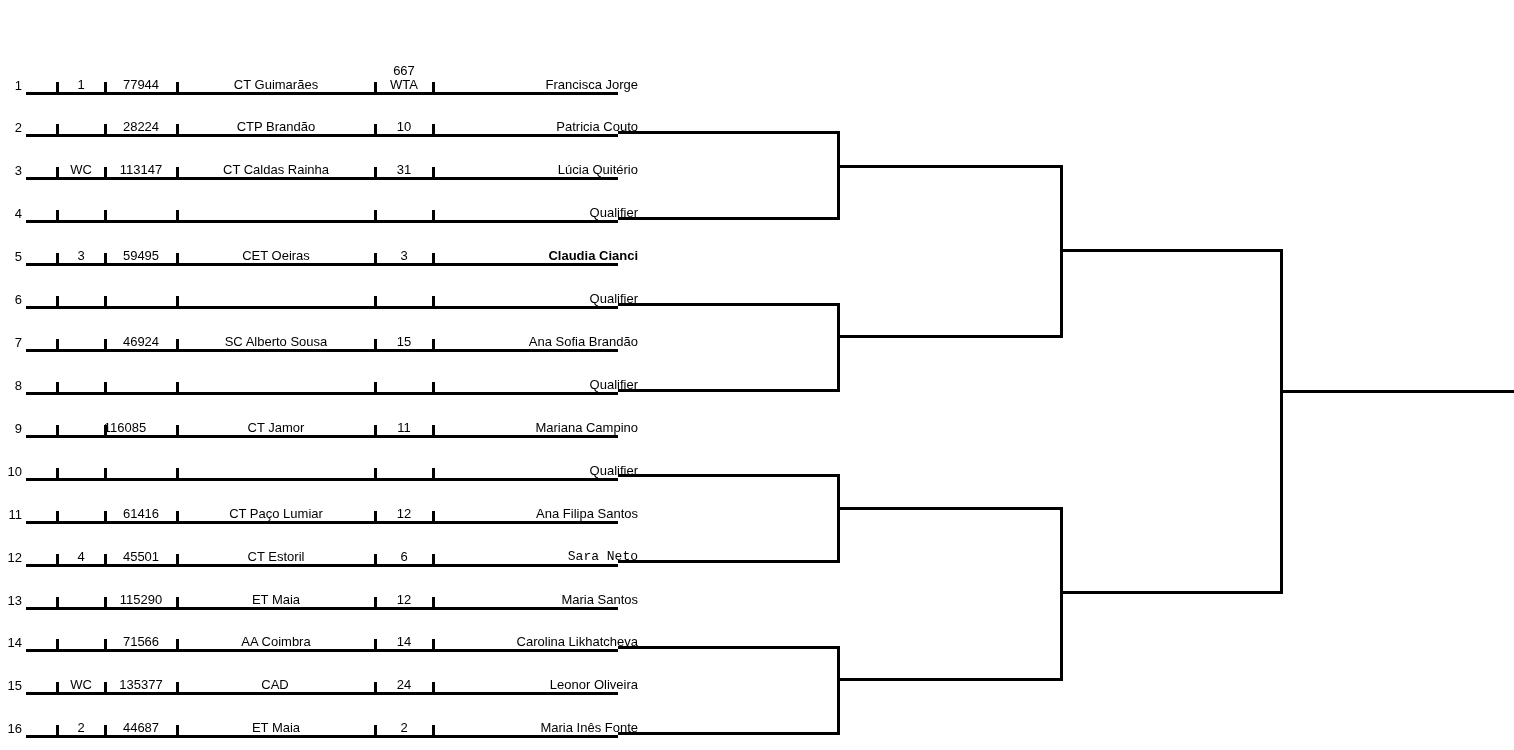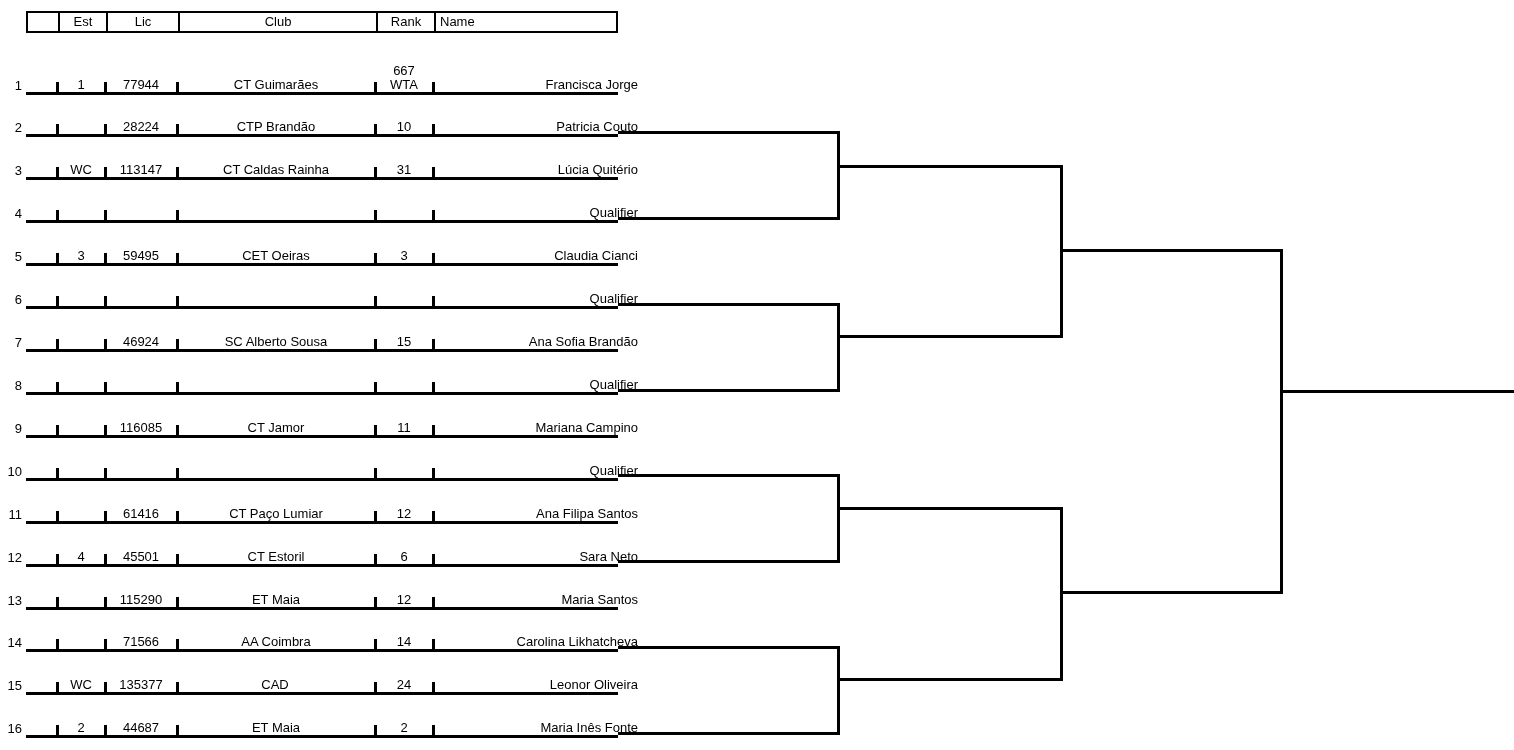--- a/index.html
+++ b/index.html
@@ -63,32 +63,20 @@
 
   
   .h{position:absolute;height:3px;background:#000;}
   .v{position:absolute;width:3px;background:#000;}
 </style>
 </head>
 <body>
 
 <div id="root">
 
-  <div class="hdr">
-    <div class="vsep" style="left:30px;"></div>
-    <div class="vsep" style="left:78px;"></div>
-    <div class="vsep" style="left:150px;"></div>
-    <div class="vsep" style="left:348px;"></div>
-    <div class="vsep" style="left:406px;"></div>
-    <div class="cell" style="left:32px;width:46px;">Est</div>
-    <div class="cell" style="left:80px;width:70px;">Lic</div>
-    <div class="cell" style="left:152px;width:196px;">Club</div>
-    <div class="cell" style="left:350px;width:56px;">Rank</div>
-    <div class="cell" style="left:412px;width:170px;text-align:left;">Name</div>
-  </div>
 
   <div class="row" style="top:69px;">
     <div class="rnum">1</div>
     <div class="rowline"></div>
     <div class="tick" style="left:30px;"></div>
     <div class="tick" style="left:78px;"></div>
     <div class="tick" style="left:150px;"></div>
     <div class="tick" style="left:348px;"></div>
     <div class="tick" style="left:406px;"></div>
     <div class="c" style="left:32px;width:46px;">1</div>
@@ -149,21 +137,21 @@
     <div class="rowline"></div>
     <div class="tick" style="left:30px;"></div>
     <div class="tick" style="left:78px;"></div>
     <div class="tick" style="left:150px;"></div>
     <div class="tick" style="left:348px;"></div>
     <div class="tick" style="left:406px;"></div>
     <div class="c" style="left:32px;width:46px;">3</div>
     <div class="c" style="left:80px;width:70px;">59495</div>
     <div class="c" style="left:152px;width:196px;">CET Oeiras</div>
     <div class="c" style="left:350px;width:56px;">3</div>
-    <div class="c left" style="left:412px;width:200px;">Claudia Cianci</div>
+    <div class="c left" style="left:412px;width:200px;font-weight:bold;">Claudia Cianci</div>
   </div>
 
   <div class="row" style="top:283px;">
     <div class="rnum">6</div>
     <div class="rowline"></div>
     <div class="tick" style="left:30px;"></div>
     <div class="tick" style="left:78px;"></div>
     <div class="tick" style="left:150px;"></div>
     <div class="tick" style="left:348px;"></div>
     <div class="tick" style="left:406px;"></div>
@@ -206,21 +194,21 @@
 
   <div class="row" style="top:412px;">
     <div class="rnum">9</div>
     <div class="rowline"></div>
     <div class="tick" style="left:30px;"></div>
     <div class="tick" style="left:78px;"></div>
     <div class="tick" style="left:150px;"></div>
     <div class="tick" style="left:348px;"></div>
     <div class="tick" style="left:406px;"></div>
     <div class="c" style="left:32px;width:46px;"></div>
-    <div class="c" style="left:80px;width:70px;">116085</div>
+    <div class="c" style="left:64px;width:70px;">116085</div>
     <div class="c" style="left:152px;width:196px;">CT Jamor</div>
     <div class="c" style="left:350px;width:56px;">11</div>
     <div class="c left" style="left:412px;width:200px;">Mariana Campino</div>
   </div>
 
   <div class="row" style="top:455px;">
     <div class="rnum">10</div>
     <div class="rowline"></div>
     <div class="tick" style="left:30px;"></div>
     <div class="tick" style="left:78px;"></div>
@@ -254,21 +242,21 @@
     <div class="rowline"></div>
     <div class="tick" style="left:30px;"></div>
     <div class="tick" style="left:78px;"></div>
     <div class="tick" style="left:150px;"></div>
     <div class="tick" style="left:348px;"></div>
     <div class="tick" style="left:406px;"></div>
     <div class="c" style="left:32px;width:46px;">4</div>
     <div class="c" style="left:80px;width:70px;">45501</div>
     <div class="c" style="left:152px;width:196px;">CT Estoril</div>
     <div class="c" style="left:350px;width:56px;">6</div>
-    <div class="c left" style="left:412px;width:200px;">Sara Neto</div>
+    <div class="c left" style="left:412px;width:200px;font-family:Liberation Mono, monospace;">Sara Neto</div>
   </div>
 
   <div class="row" style="top:584px;">
     <div class="rnum">13</div>
     <div class="rowline"></div>
     <div class="tick" style="left:30px;"></div>
     <div class="tick" style="left:78px;"></div>
     <div class="tick" style="left:150px;"></div>
     <div class="tick" style="left:348px;"></div>
     <div class="tick" style="left:406px;"></div>

